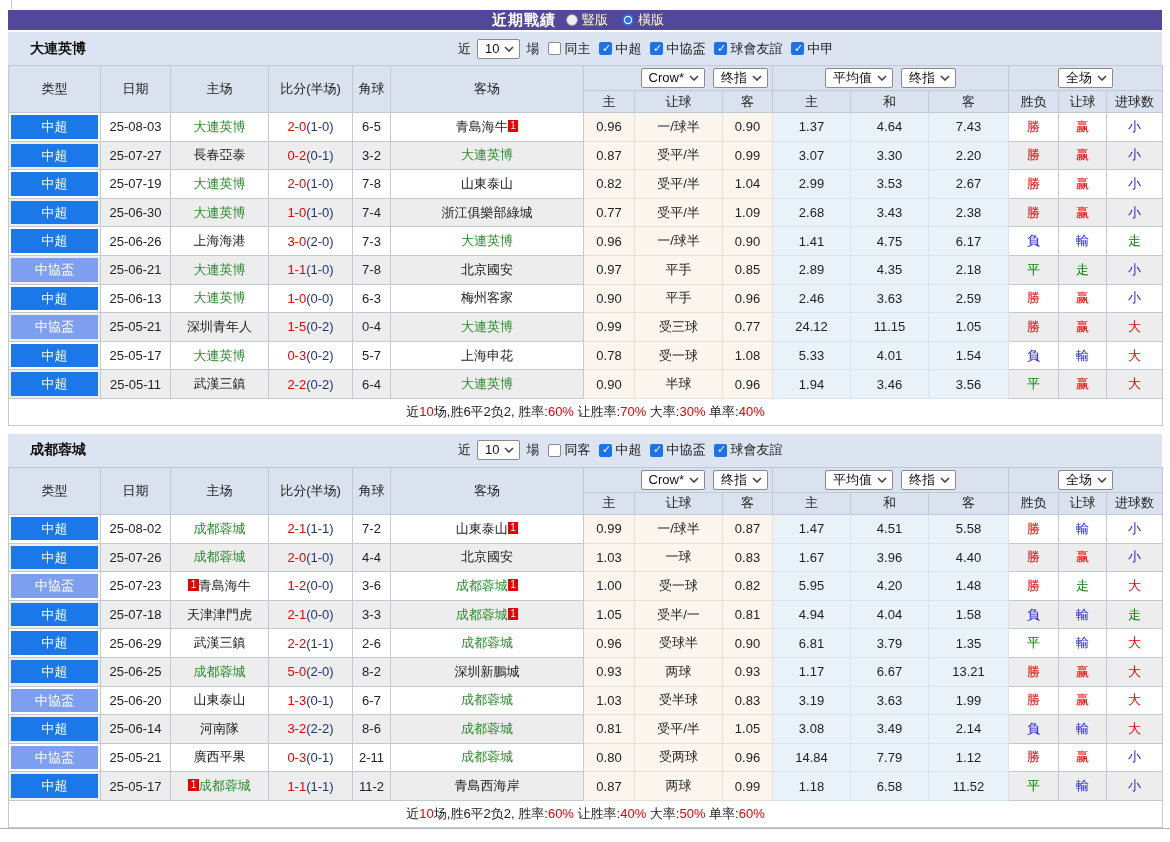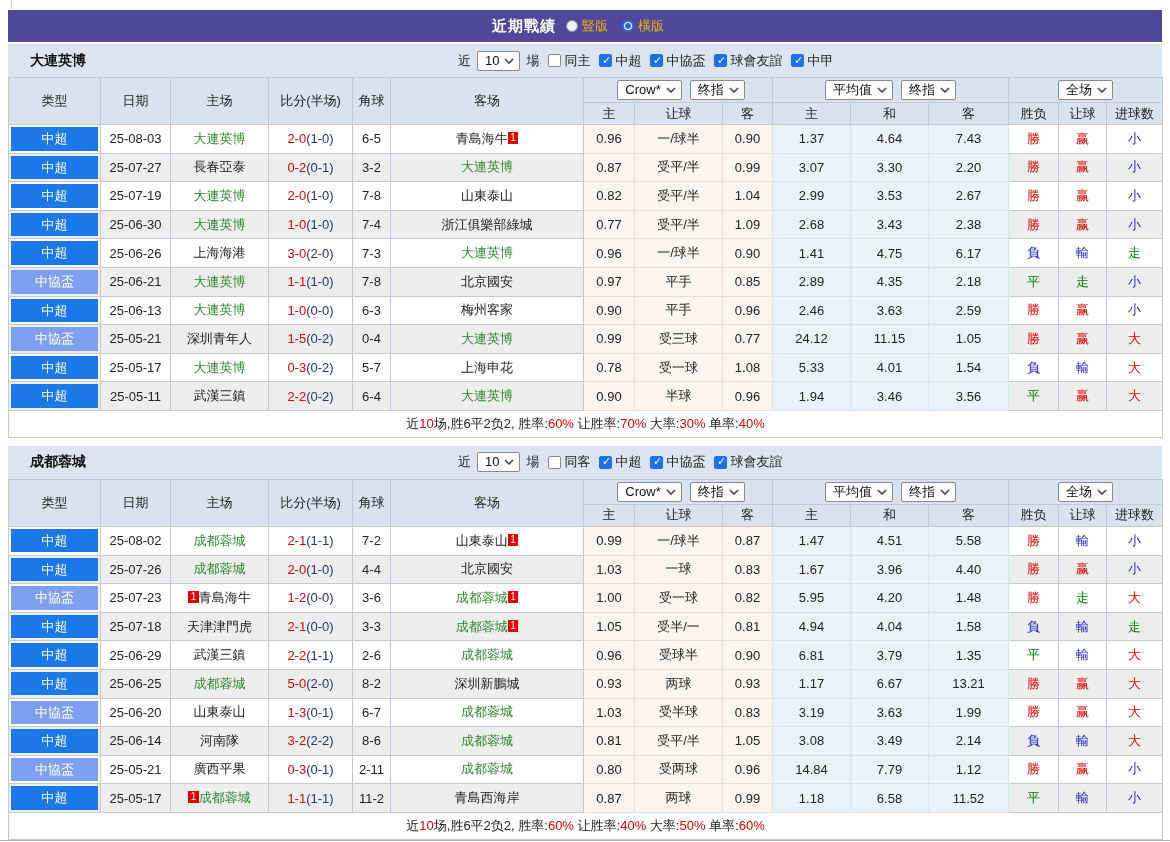--- a/index.html
+++ b/index.html
@@ -2,44 +2,44 @@
 <html><head>
 <meta charset="utf-8">
 <style>
   html,body{margin:0;padding:0;background:#fff;}
   body{width:1170px;height:842px;position:relative;overflow:hidden;
        font-family:"Liberation Sans","DejaVu Sans",sans-serif;color:#222;}
   .top-strip{height:10px;position:relative;}
   .tick{position:absolute;left:11px;top:0;width:1px;height:9px;background:#c9c9c9;}
   .wrap{margin-left:8px;width:1154px;}
   
-  .bar{height:32px;background:#52489b;display:flex;align-items:center;justify-content:center;margin-bottom:2px;}
+  .bar{height:20px;background:#52489b;display:flex;align-items:center;justify-content:center;margin-bottom:2px;}
   .bar-title{color:#fff;font-weight:bold;font-size:15px;letter-spacing:1px;margin-right:10px;}
   .radio{width:12px;height:12px;border-radius:50%;background:#f0f0f0;border:1px solid #909090;display:inline-block;vertical-align:-2px;margin-right:4px;box-sizing:border-box;}
   .radio.checked{background:#fff;border:2px solid #2f6be0;position:relative;}
   .radio.checked::after{content:"";position:absolute;left:1px;top:1px;width:6px;height:6px;border-radius:50%;background:#2f6be0;}
-  .radio-label{color:#eab308;font-size:13px;margin-right:14px;}
+  .radio-label{color:#fef9c3;font-size:13px;margin-right:14px;}
   
   .section-head{height:33px;background:#dce3f1;position:relative;display:flex;align-items:center;}
   .team-name{font-weight:bold;font-size:14px;color:#101010;margin-left:22px;}
   .filters{position:absolute;left:448px;top:0;height:100%;display:flex;align-items:center;font-size:13px;color:#222;white-space:nowrap;}
   .ftext{margin:0 2px;}
   .sel{display:inline-flex;align-items:center;background:#fff;border:1px solid #8a8a8a;border-radius:2px;padding:2px 5px 2px 7px;font-size:13px;color:#111;margin:0 4px;line-height:14px;}
   .sel svg{margin-left:5px;display:block;}
   .cb{display:inline-block;width:13px;height:13px;border:1px solid #8a8a8a;border-radius:2px;background:#fff;vertical-align:-2px;margin:0 1px 0 7px;position:relative;box-sizing:border-box;}
   .cb.on{background:#1a73e8;border-color:#1a73e8;}
   .cb.on::after{content:"✓";color:#fff;font-size:11px;font-weight:bold;position:absolute;left:1.5px;top:-1.5px;}
   
   table.grid{border-collapse:collapse;table-layout:fixed;width:1154px;padding-left:23px;}
   .grid th,.grid td{border:1px solid #c3c9d4;text-align:center;font-size:13px;padding:0;white-space:nowrap;overflow:hidden;color:#222;}
   .grid thead th{background:#dbe2ef;font-weight:normal;}
   .grid tr.selrow th{height:24px;}
   .grid tr.lblrow th{height:21px;}
   .grid thead .selcell{text-align:center;}
-  .grid thead .selcell.left{text-align:center;padding-left:6px;}
+  .grid thead .selcell.left{text-align:right;padding-left:6px;}
   .grid tbody td{height:27.6px;background:#fff;}
   .grid tbody tr.even td{background:#ededed;}
   .grid tbody td.hc{background:#fbf5ee;border-color:#e8e0d4;margin-left:24px;}
   .grid tbody td.eu{background:#e9f2f9;border-color:#d8e5ef;margin-left:45px;}
   .grid tbody tr.even td.hc{background:#fbf5ee;}
   .grid tbody tr.even td.eu{background:#e9f2f9;}
   .type-pill{display:block;margin:2px;height:23.5px;line-height:23.5px;color:#fff;font-size:13px;}
   .type-pill.lg{background:#1a78e8;}
   .type-pill.cup{background:#7e9ff0;}
   .focus{color:#2d8a2d;}

